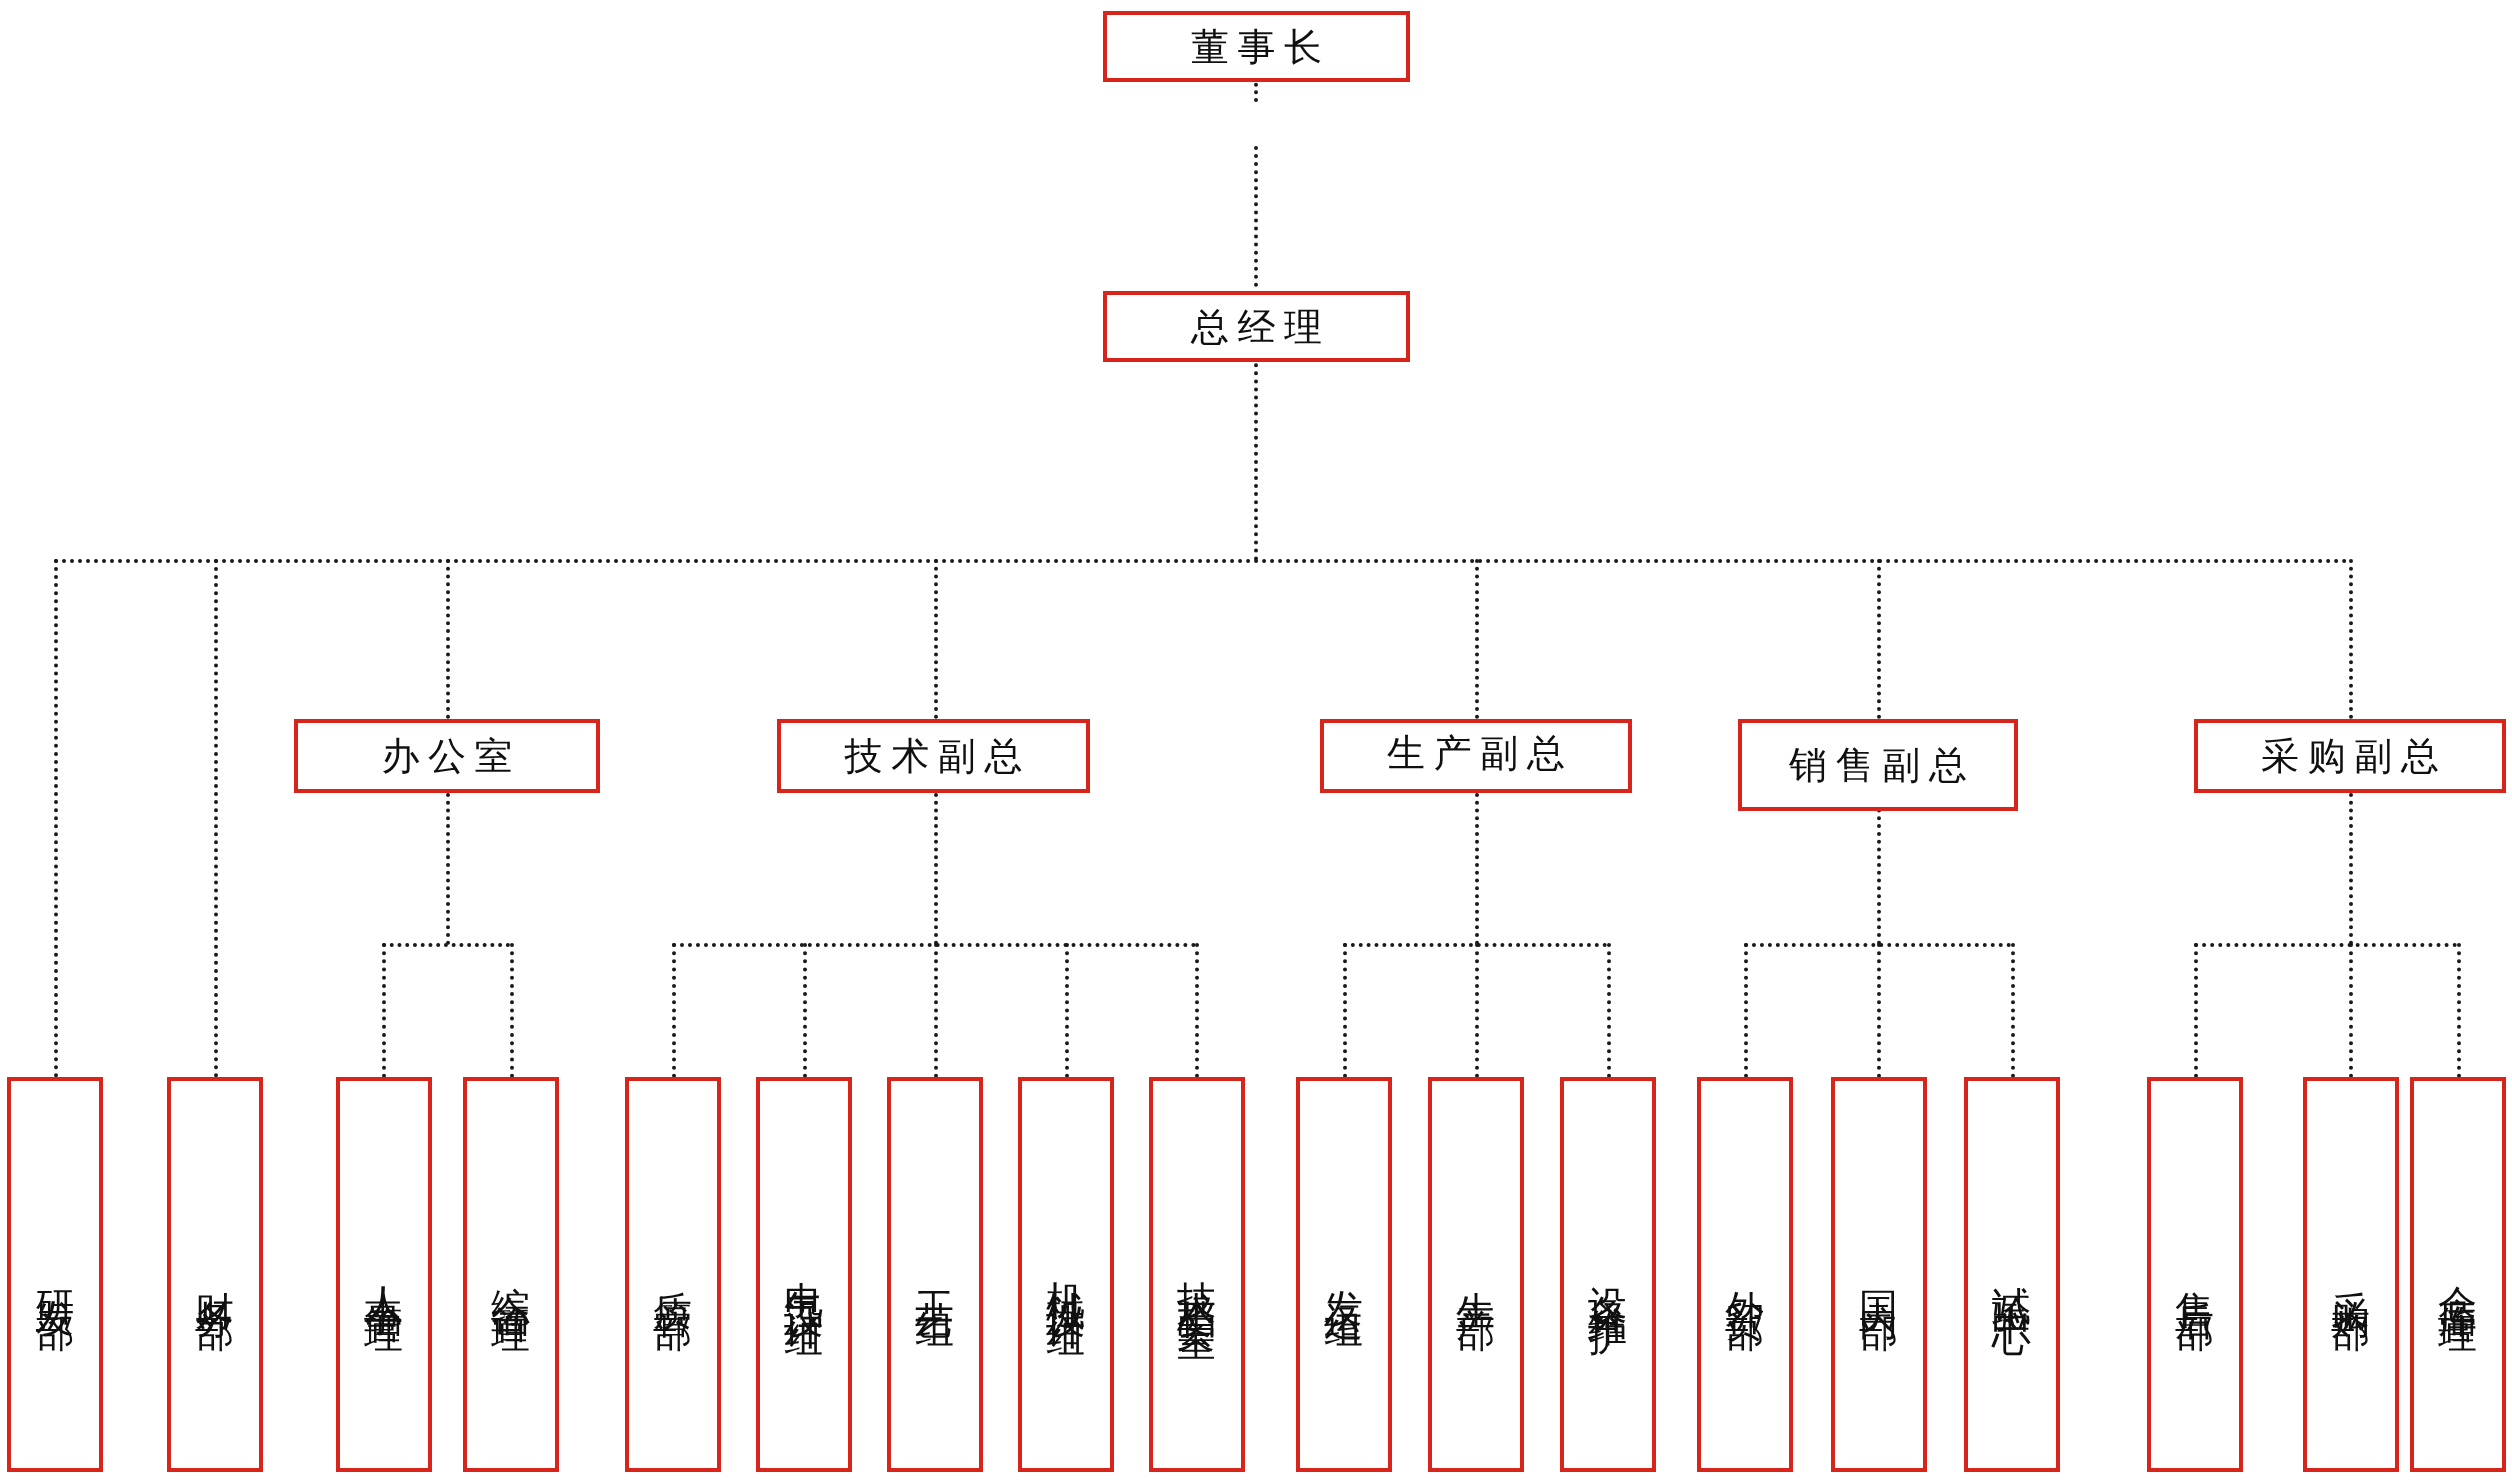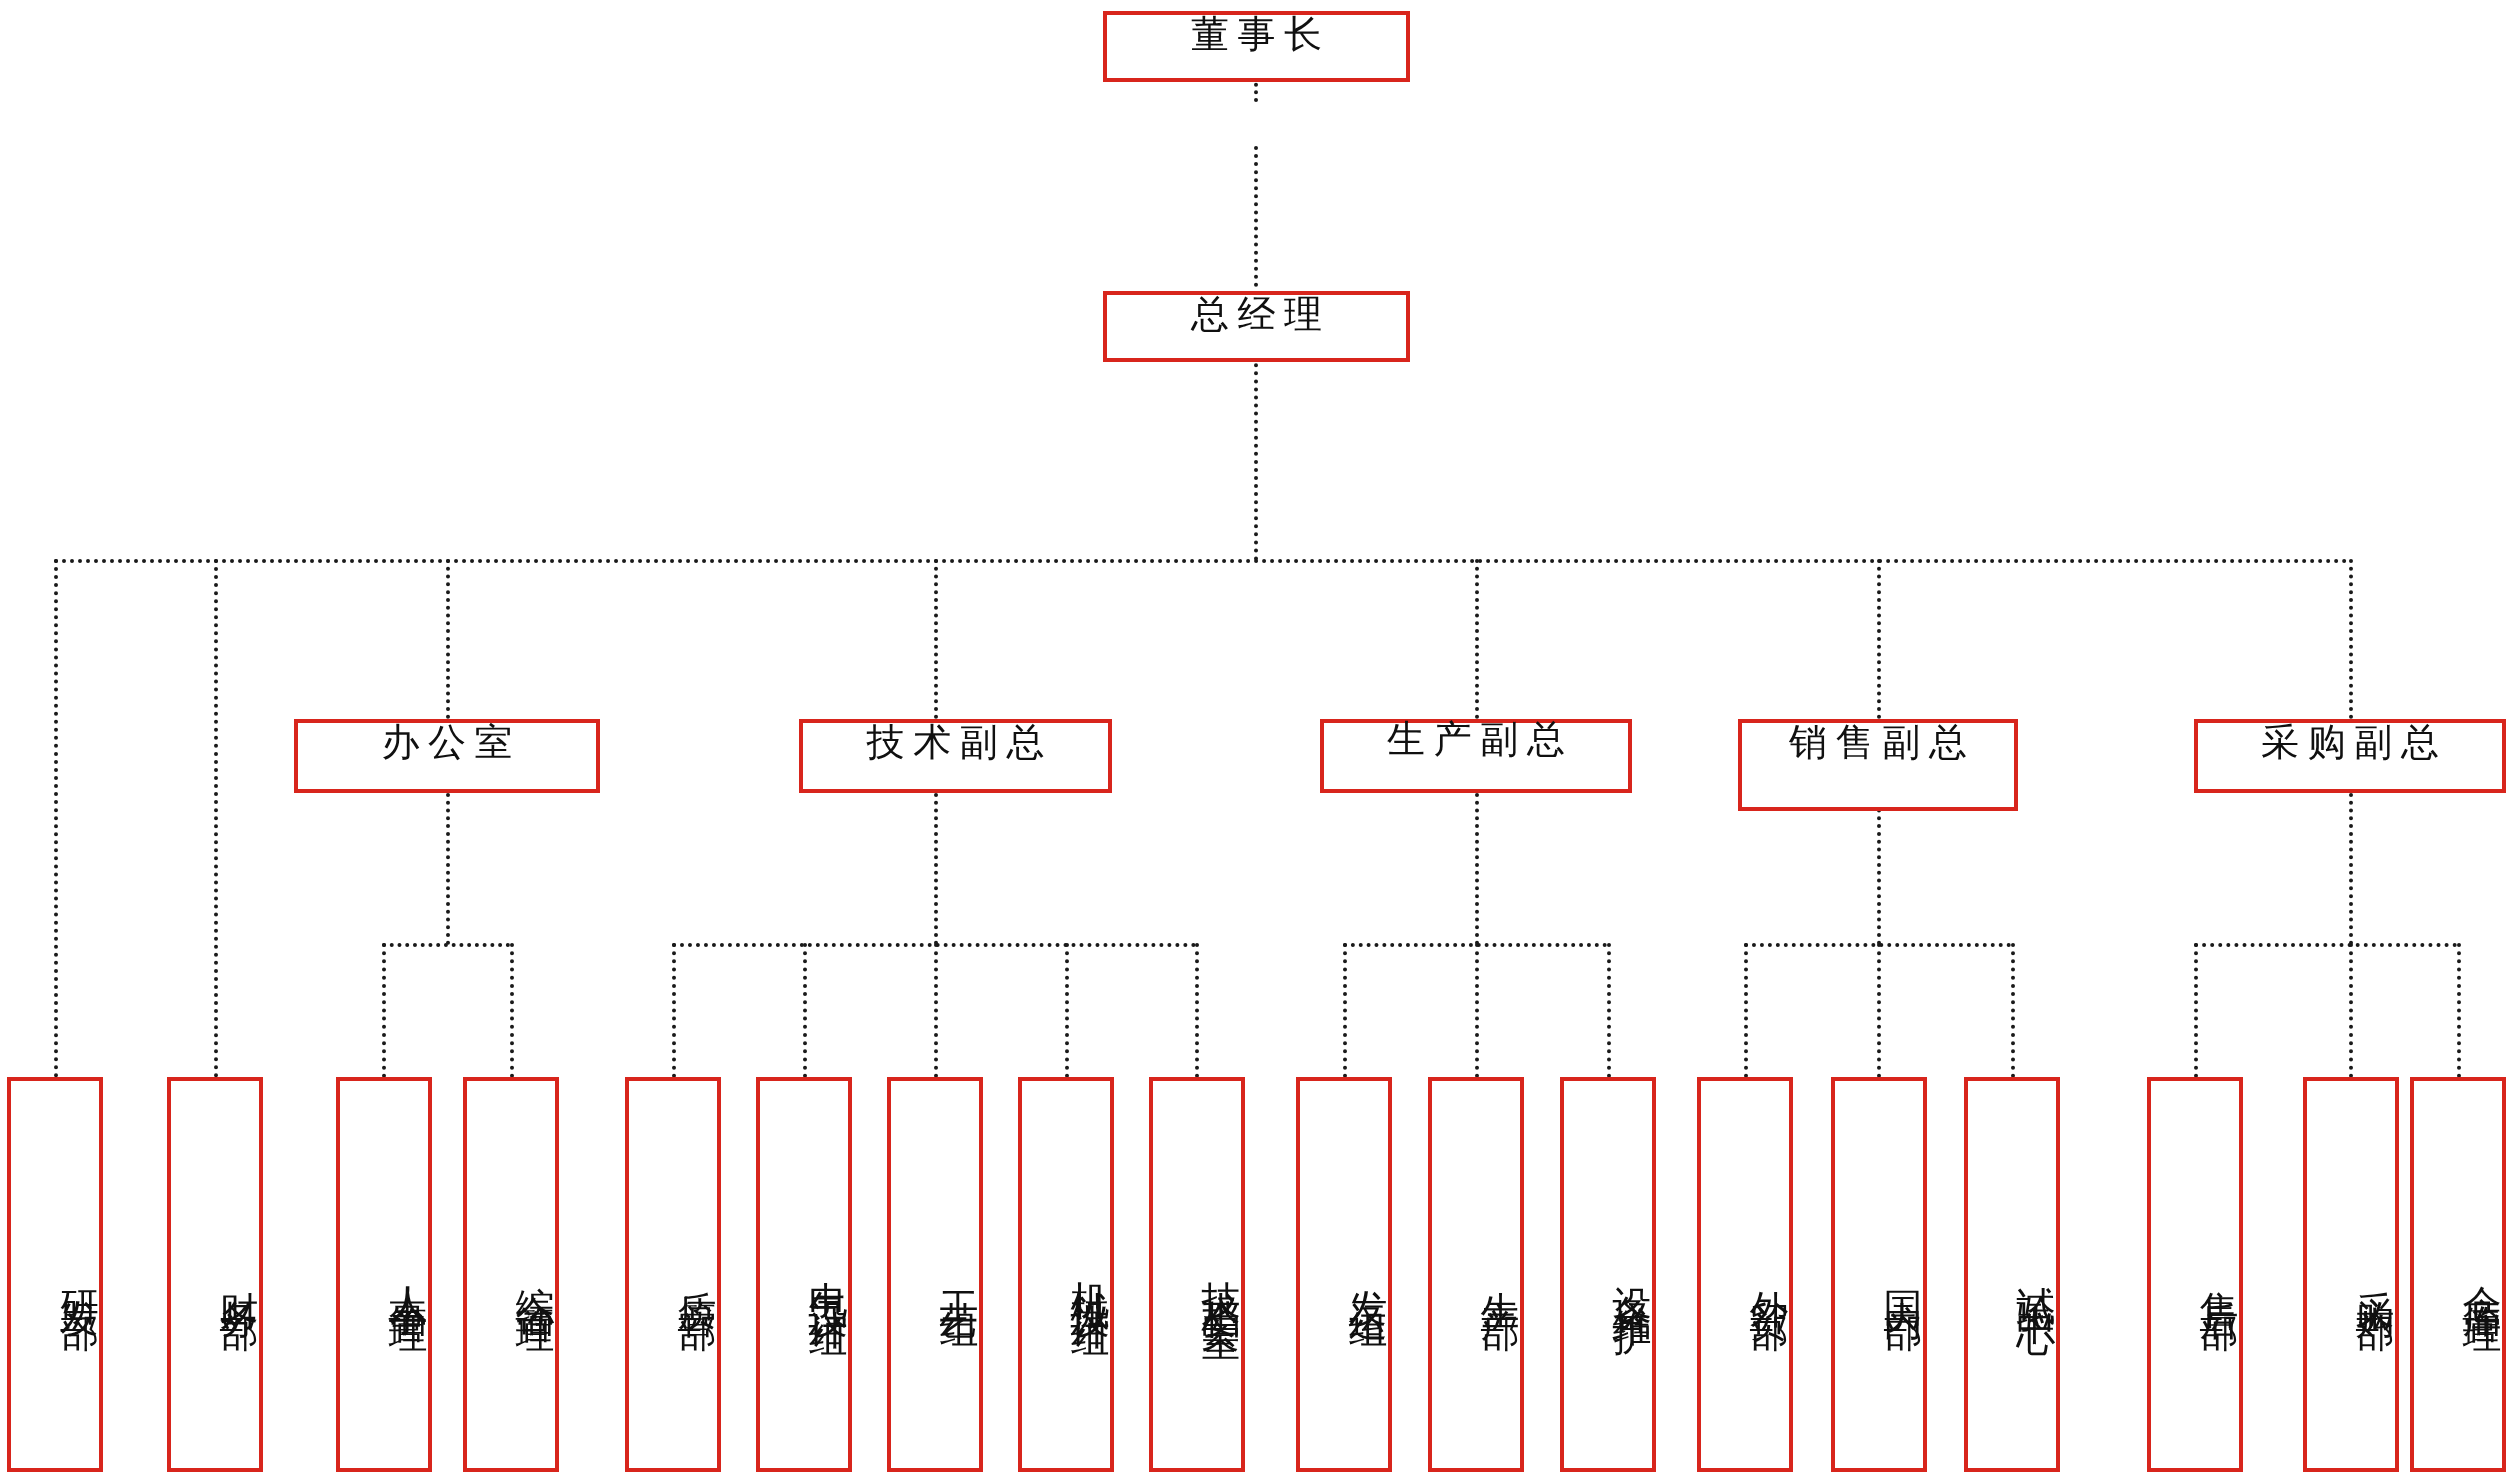--- a/index.html
+++ b/index.html
@@ -16,21 +16,21 @@
     height: 1482px;
     background: #ffffff;
     overflow: hidden;
   }
   .node {
     position: absolute;
     box-sizing: border-box;
     border: 4.3px solid #d8251c;
     background: #ffffff;
     display: flex;
-    align-items: flex-start;
+    align-items: center;
     justify-content: center;
     color: #101010;
   }
   .node.horiz {
     font-size: 38px;
     letter-spacing: 8.6px;
     text-indent: 8.6px;
     line-height: 1;
     white-space: nowrap;
   }
@@ -115,21 +115,21 @@
     <span>董事长</span>
   </div>
 
   <div class="node horiz" style="left:1103px; top:275px; width:307px; height:71px;margin-top:16px;">
     <span>总经理</span>
   </div>
 
   <div class="node horiz" style="left:294px; top:719px; width:306px; height:74px;">
     <span>办公室</span>
   </div>
-  <div class="node horiz" style="left:777px; top:719px; width:313px; height:74px;margin-left:22px;">
+  <div class="node horiz" style="left:777px; top:719px; width:313px; height:74px;">
     <span>技术副总</span>
   </div>
   <div class="node horiz" style="left:1320px; top:719px; width:312px; height:74px;font-family:Liberation Mono, monospace;">
     <span>生产副总</span>
   </div>
   <div class="node horiz" style="left:1738px; top:719px; width:280px; height:92px;">
     <span>销售副总</span>
   </div>
   <div class="node horiz" style="left:2194px; top:719px; width:312px; height:74px;">
     <span>采购副总</span>

